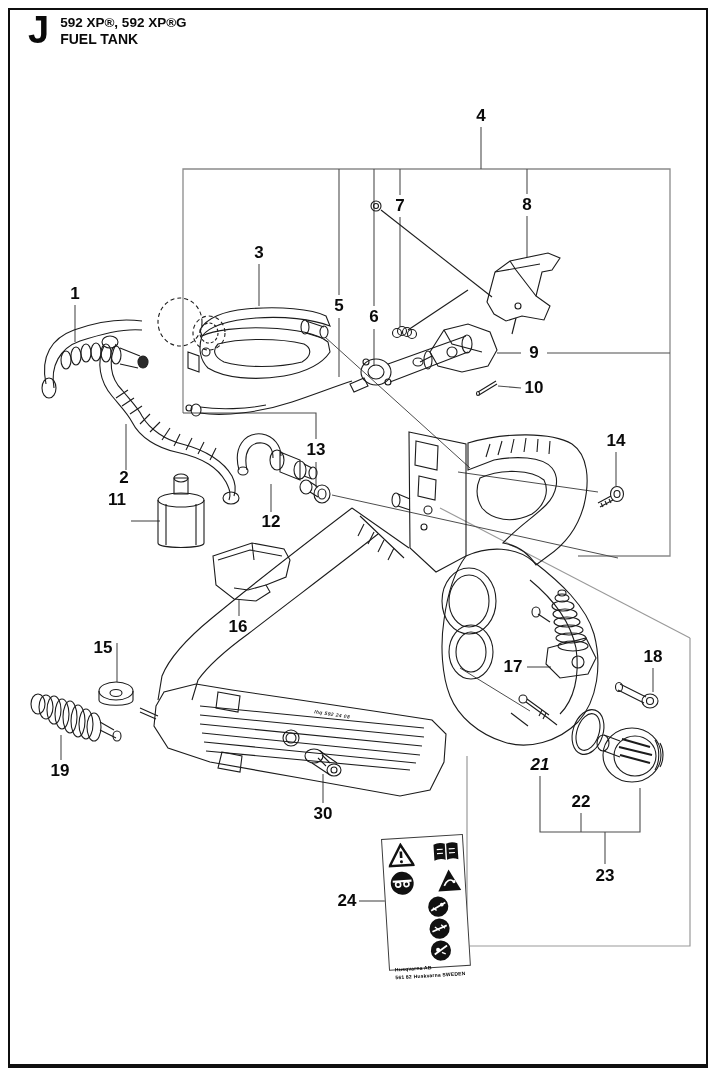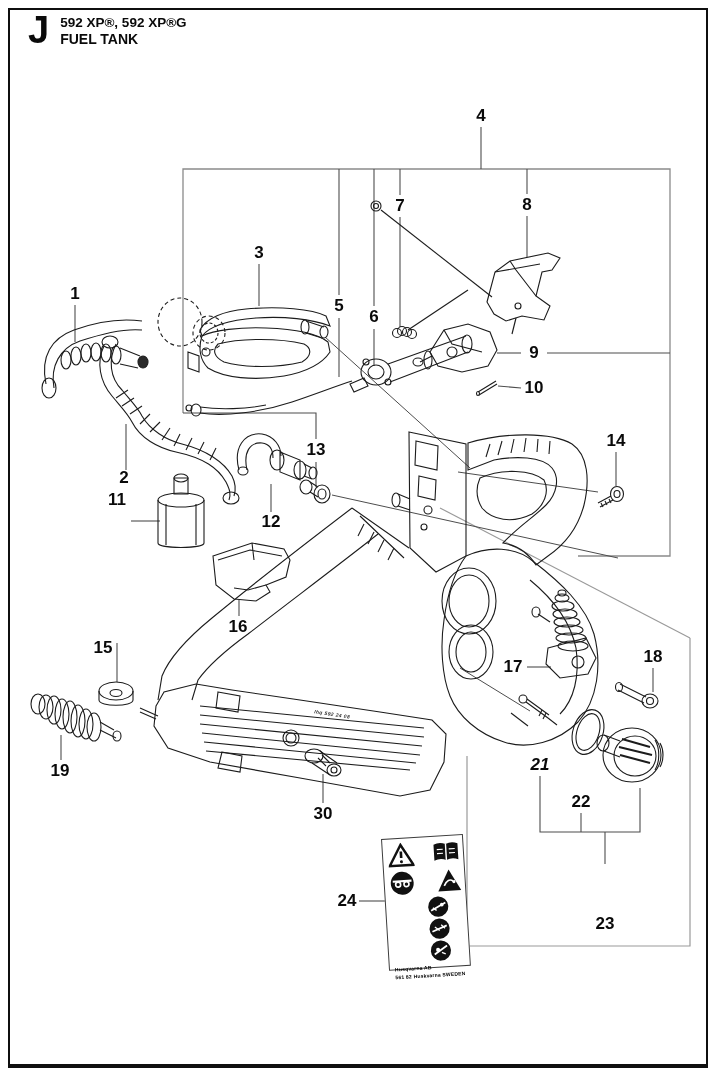--- a/index.html
+++ b/index.html
@@ -337,21 +337,21 @@
       <div class="callout" style="left: 316px; top: 450px;">13</div>
       <div class="callout" style="left: 616px; top: 441px;">14</div>
       <div class="callout" style="left: 103px; top: 632px; margin-top: 16px;">15</div>
       <div class="callout" style="left: 238px; top: 627px;">16</div>
       <div class="callout" style="left: 513px; top: 667px;">17</div>
       <div class="callout" style="left: 653px; top: 657px;">18</div>
       <div class="callout" style="left: 60px; top: 771px;">19</div>
       <div class="callout" style="left: 323px; top: 814px;">30</div>
       <div class="callout" style="left: 540px; top: 765px; font-style: italic;">21</div>
       <div class="callout" style="left: 581px; top: 802px;">22</div>
-      <div class="callout" style="left: 605px; top: 876px; margin-top: 48px;">23</div>
+      <div class="callout" style="left: 605px; top: 876px;">23</div>
       <div class="callout" style="left: 347px; top: 901px;">24</div>
     </div>
 
   <div id="safety-label">
     <div class="icon-row">
       <svg width="26" height="26" viewBox="0 0 24 24">
         <path d="M12 2 L23 21 H1 Z" fill="none" stroke="#111" stroke-width="2.2"></path>
         <line x1="12" y1="8" x2="12" y2="14" stroke="#111" stroke-width="2.4"></line>
         <circle cx="12" cy="17.5" r="1.4" fill="#111"></circle>
       </svg>

